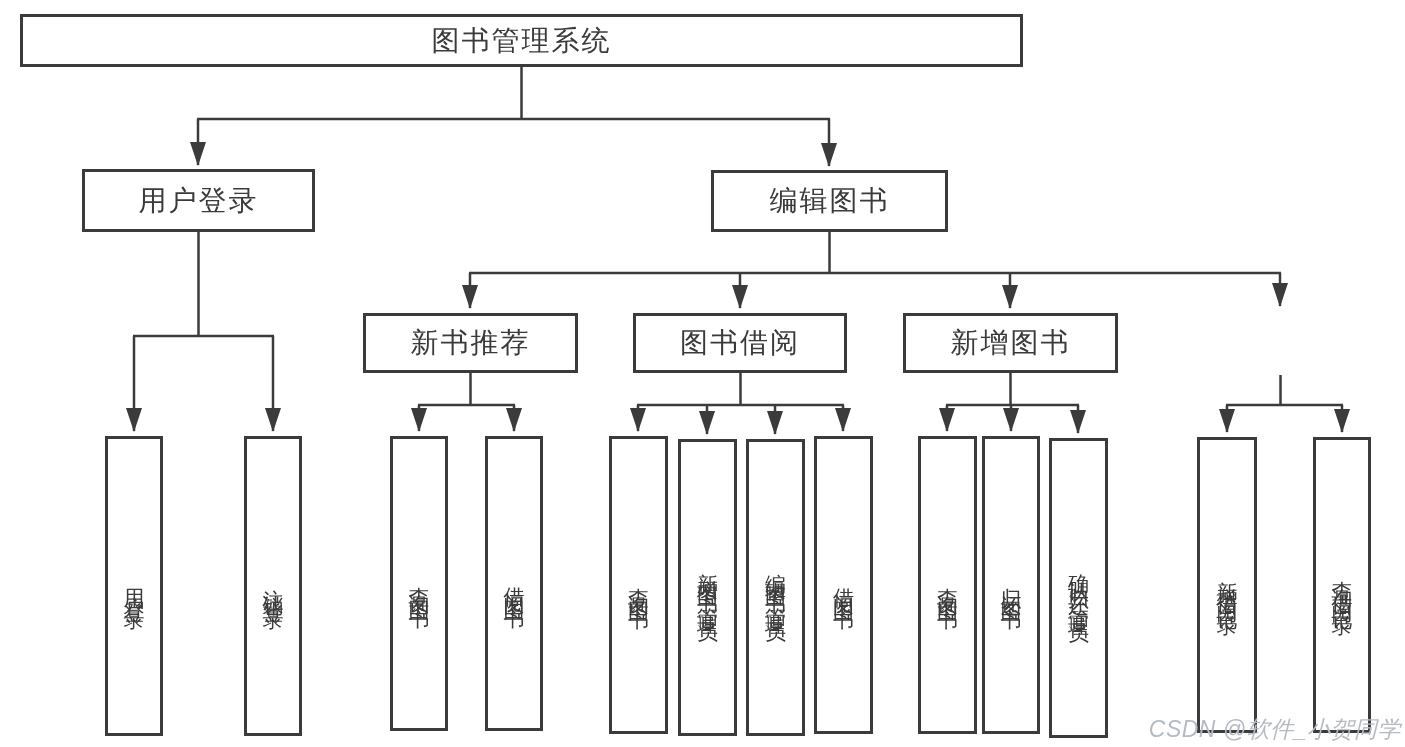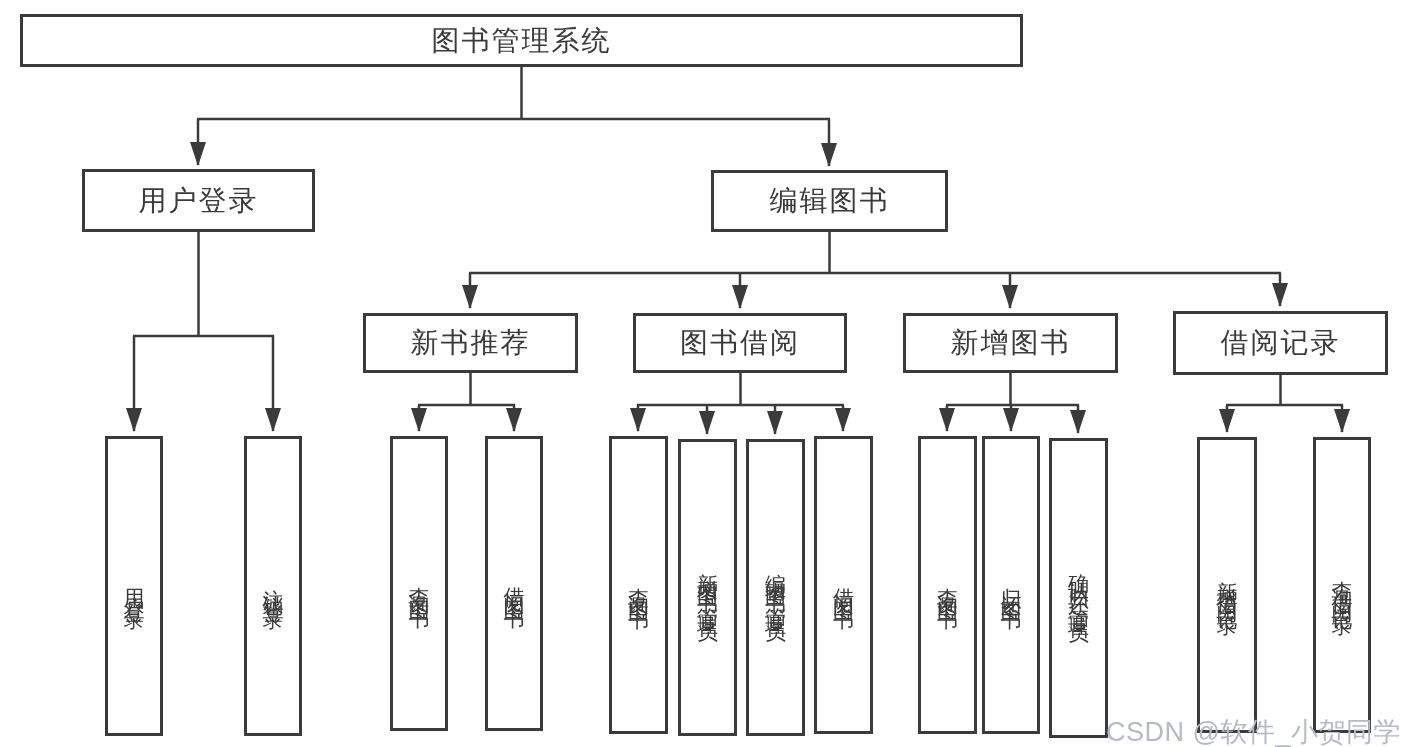--- a/index.html
+++ b/index.html
@@ -32,25 +32,26 @@
     writing-mode:vertical-rl;
     text-orientation:mixed;
     font-size:21px;
     letter-spacing:7px;
     line-height:1.15;
     white-space:nowrap;
   }
   .watermark{
     position:absolute;
     right:4px;top:716px;
-    font-size:27px;
+    font-size:23px;
     color:var(--watermark);
     letter-spacing:0.5px;
     line-height:1.2;
     white-space:nowrap;
+    font-style:italic;
   }
 </style>
 </head>
 <body>
 
 <div class="stage">
 
   <svg class="connectors" width="1405" height="747" aria-hidden="true">
     <defs>
       <marker id="arrow" viewBox="0 0 24 16" refX="23" refY="8" markerWidth="24" markerHeight="16" markerUnits="userSpaceOnUse" orient="auto">
@@ -126,23 +127,20 @@
 
   <div class="node h" style="left:633px;top:313px;width:214px;height:60px">
     <span>图书借阅</span>
   </div>
   <div class="node h" style="left:363px;top:313px;width:215px;height:60px">
     <span>新书推荐</span>
   </div>
   <div class="node h" style="left:903px;top:313px;width:215px;height:60px">
     <span>新增图书</span>
   </div>
-  <div class="node h" style="left:1173px;top:311px;width:215px;height:64px">
-    <span>借阅记录</span>
-  </div>
 
   <div class="node v" style="left:105px;top:436px;width:58px;height:300px">
     <span>用户登录</span>
   </div>
   <div class="node v" style="left:244px;top:436px;width:58px;height:300px">
     <span>注销登录</span>
   </div>
 
   <div class="node v" style="left:390px;top:436px;width:58px;height:295px">
     <span>查询图书</span>

